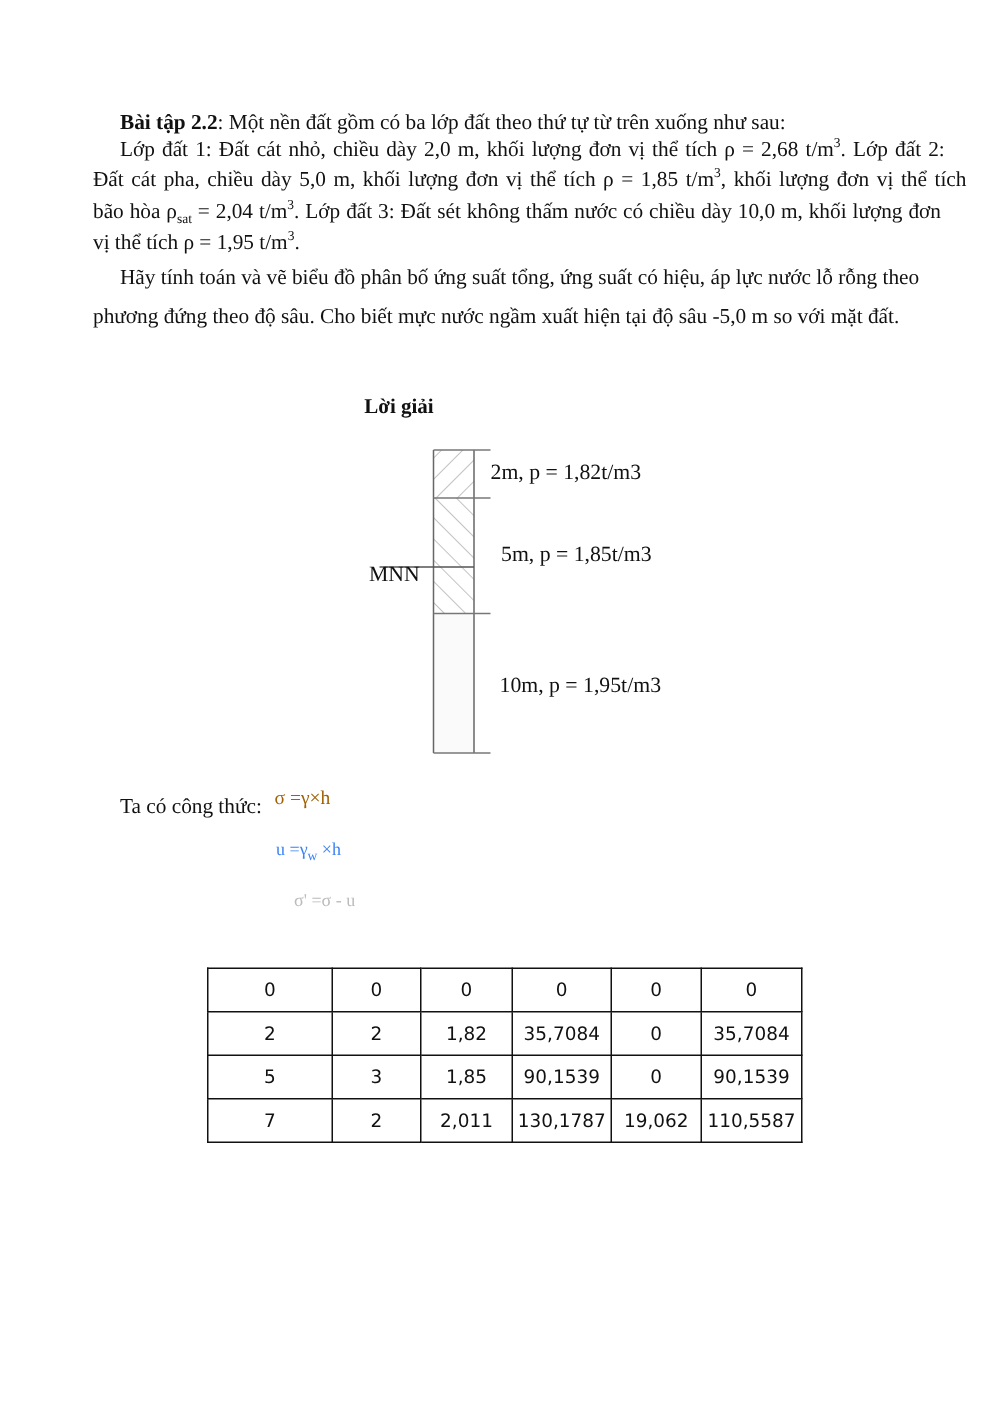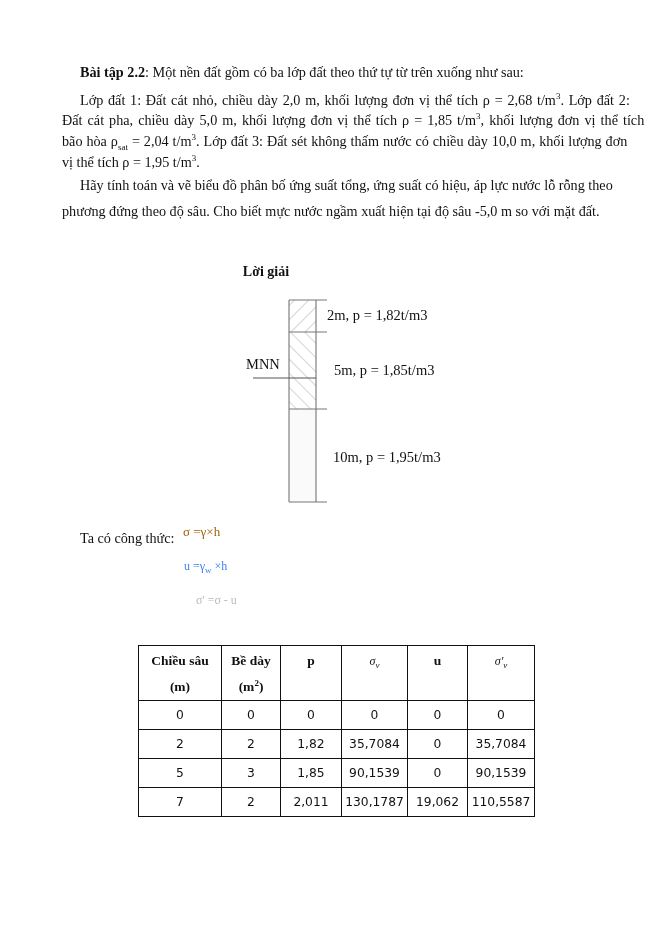--- a/index.html
+++ b/index.html
@@ -16,21 +16,21 @@
   .f3{color:#bbb;font-size:12px;}
   table{position:absolute;left:138px;top:645px;border-collapse:collapse;}
   td,th{border:1.3px solid #111;padding:0;text-align:center;vertical-align:middle;}
   th{font-weight:bold;font-size:13.5px;vertical-align:top;line-height:26px;padding-top:2px;height:52px;}
   td{font-family:"DejaVu Sans",sans-serif;font-size:12.3px;height:28px;}
   th.sig{font-weight:normal;font-style:italic;font-size:12px;}
 </style>
 </head>
 <body>
 
-<div class="p" style="left:80px;top:62px;"><span class="b">Bài tập 2.2</span><span>: Một nền đất gồm có ba lớp đất theo thứ tự từ trên xuống như sau:</span></div>
+<div class="p" style="left:80px;top:72px;"><span class="b">Bài tập 2.2</span><span>: Một nền đất gồm có ba lớp đất theo thứ tự từ trên xuống như sau:</span></div>
 <div class="p" style="left:80px;top:90px;word-spacing:1.2px;"><span>Lớp đất 1: Đất cát nhỏ, chiều dày 2,0 m, khối lượng đơn vị thể tích ρ = 2,68 t/m</span><sup>3</sup><span>. Lớp đất 2:</span></div>
 <div class="p" style="left:62px;top:110px;word-spacing:1.5px;"><span>Đất cát pha, chiều dày 5,0 m, khối lượng đơn vị thể tích ρ = 1,85 t/m</span><sup>3</sup><span>, khối lượng đơn vị thể tích</span></div>
 <div class="p" style="left:62px;top:131px;word-spacing:0.4px;"><span>bão hòa ρ</span><sub>sat</sub><span> = 2,04 t/m</span><sup>3</sup><span>. Lớp đất 3: Đất sét không thấm nước có chiều dày 10,0 m, khối lượng đơn</span></div>
 <div class="p" style="left:62px;top:152px;"><span>vị thể tích ρ = 1,95 t/m</span><sup>3</sup><span>.</span></div>
 <div class="p" style="left:80px;top:175px;">Hãy tính toán và vẽ biểu đồ phân bố ứng suất tổng, ứng suất có hiệu, áp lực nước lỗ rỗng theo</div>
 <div class="p" style="left:62px;top:201px;">phương đứng theo độ sâu. Cho biết mực nước ngầm xuất hiện tại độ sâu -5,0 m so với mặt đất.</div>
 
 <div class="title">Lời giải</div>
 
 <svg class="fig" width="672" height="951">
@@ -47,47 +47,39 @@
   <rect x="289" y="409" width="27" height="93" fill="#fafafa"></rect>
   <line x1="289" y1="300" x2="289" y2="502" stroke="#666" stroke-width="1"></line>
   <line x1="316" y1="300" x2="316" y2="502" stroke="#666" stroke-width="1"></line>
   <line x1="289" y1="300" x2="327" y2="300" stroke="#777" stroke-width="1"></line>
   <line x1="289" y1="332" x2="327" y2="332" stroke="#777" stroke-width="1"></line>
   <line x1="253" y1="378" x2="316" y2="378" stroke="#555" stroke-width="1"></line>
   <line x1="289" y1="409" x2="327" y2="409" stroke="#777" stroke-width="1"></line>
   <line x1="289" y1="502" x2="327" y2="502" stroke="#777" stroke-width="1"></line>
 </svg>
 <div class="lbl" style="left:327px;top:307px;">2m, p = 1,82t/m3</div>
-<div class="lbl" style="left:246px;top:356px;">MNN</div>
+<div class="lbl" style="left:246px;top:375px;">MNN</div>
 <div class="lbl" style="left:334px;top:362px;">5m, p = 1,85t/m3</div>
 <div class="lbl" style="left:333px;top:449px;">10m, p = 1,95t/m3</div>
 
 <div class="p" style="left:80px;top:528px;">Ta có công thức:</div>
 <div class="formula" style="left:183px;top:524px;">σ =γ×h</div>
 <div class="formula f2" style="left:184px;top:559px;"><span>u =γ</span><sub>w</sub><span> ×h</span></div>
 <div class="formula f3" style="left:196px;top:593px;">σ' =σ - u</div>
 
 <table>
   <colgroup>
     <col style="width:83px">
       <col style="width:59px">
       <col style="width:61px">
       <col style="width:66px">
       <col style="width:60px">
       <col style="width:67px">
   </colgroup>
   <tbody>
-      <tr>
-    <th><span>Chiều sâu</span><br><span>(m)</span></th>
-    <th><span>Bề dày</span><br><span>(m</span><sup>2</sup><span>)</span></th>
-    <th>p</th>
-    <th class="sig"><span>σ</span><sub>v</sub></th>
-    <th>u</th>
-    <th class="sig"><span>σ'</span><sub>v</sub></th>
-  </tr>
   <tr>
     <td>0</td>
         <td>0</td>
         <td>0</td>
         <td>0</td>
         <td>0</td>
         <td>0</td>
   </tr>
   <tr>
     <td>2</td>

